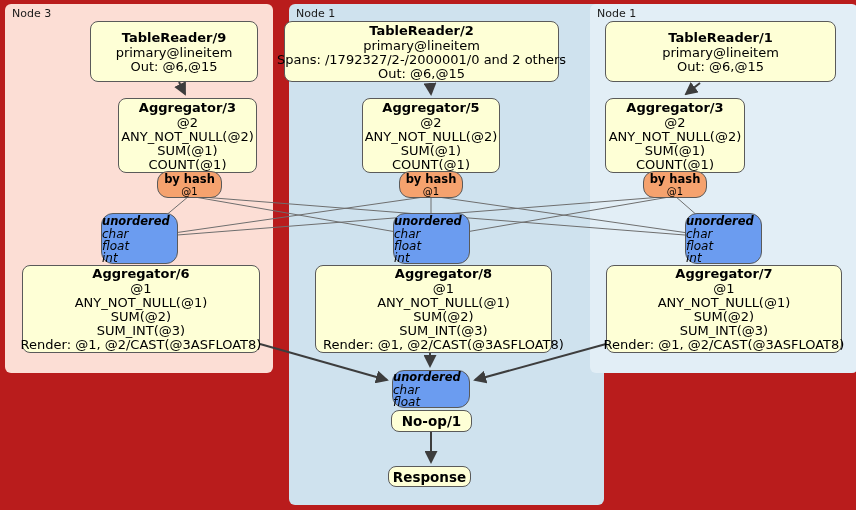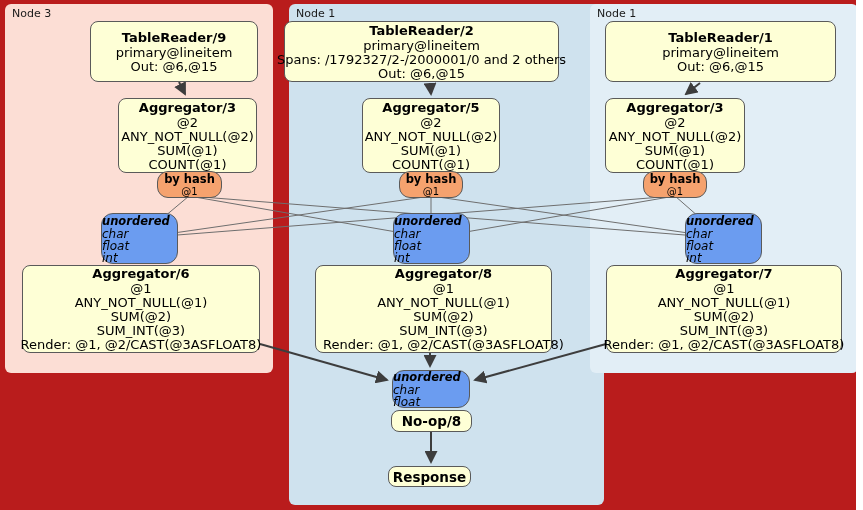--- a/index.html
+++ b/index.html
@@ -170,19 +170,19 @@
     <div class="prow">SUM_INT(@3)</div>
     <div class="prow">Render: @1, @2/CAST(@3ASFLOAT8)</div>
   </div>
 
   <div class="sync" style="left:392px;top:370px;width:78px;height:38px;">
     <div class="stitle">unordered</div>
     <div class="srow">char</div>
     <div class="srow">float</div>
   </div>
   <div class="box mini" style="left:391px;top:410px;width:81px;height:22px;">
-    <div class="ptitle">No-op/8</div>
+    <div class="ptitle">No-op/1</div>
   </div>
   <div class="box mini" style="left:388px;top:466px;width:83px;height:21px;">
     <div class="ptitle">Response</div>
   </div>
 
 </div>
 
 </body></html>

